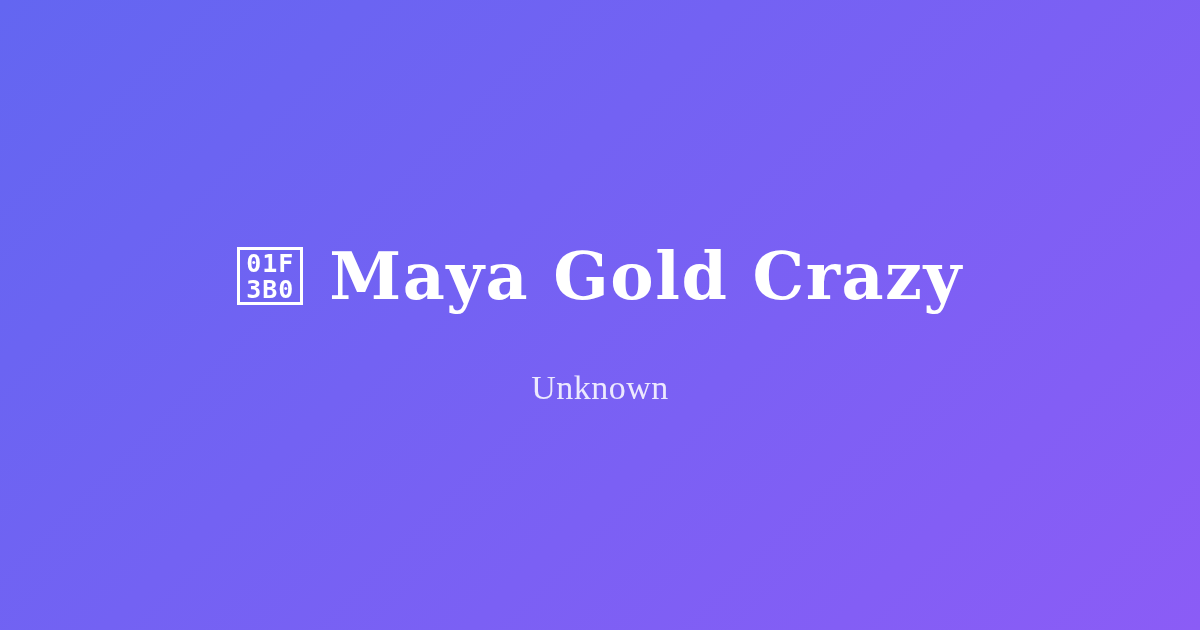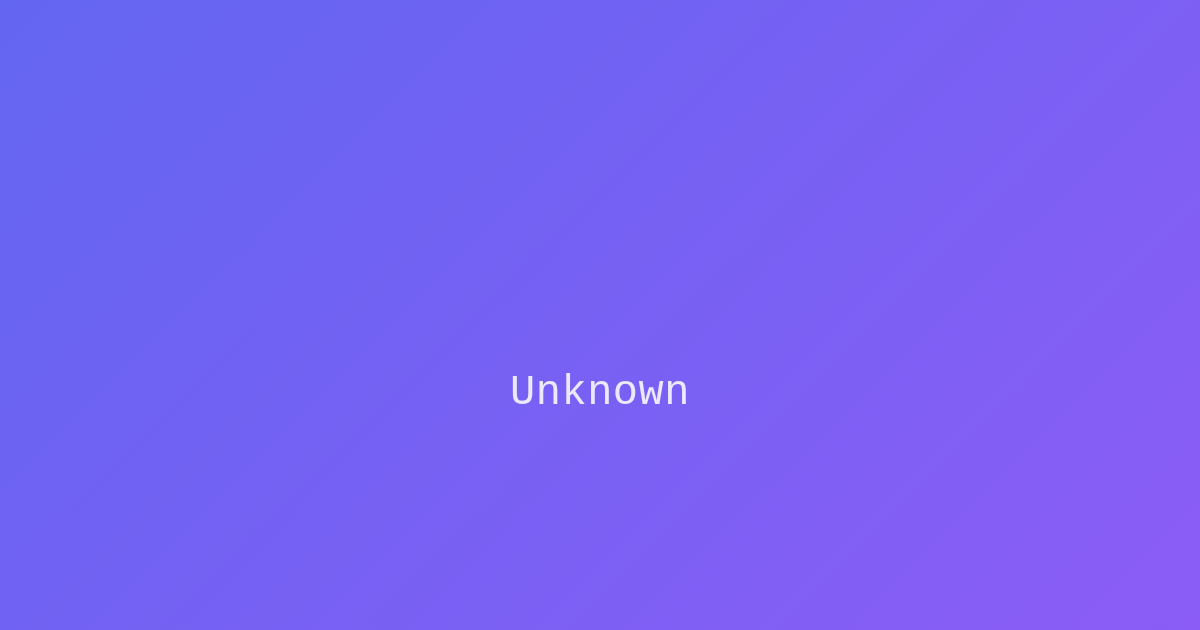--- a/index.html
+++ b/index.html
@@ -69,22 +69,22 @@
     white-space: nowrap;
   }
 
   
   .subtitle {
     position: absolute;
     top: 366px;
     left: 0;
     right: 0;
     text-align: center;
-    font-family: Liberation Mono, monospace;
-    font-size: 42px;
+    font-family: Liberation Serif, serif;
+    font-size: 34px;
     font-weight: 400;
     color: rgba(255, 255, 255, 0.86);
     letter-spacing: 0.5px;
     line-height: 1.3;
   }
 
   
   .meta-line {
     position: absolute;
     top: 528px;
@@ -97,17 +97,24 @@
     color: rgba(255, 255, 255, 0.70);
     letter-spacing: 0.3px;
     line-height: 1.3;
   }
 </style>
 </head>
 <body>
 
 <div class="card">
 
+  <div class="title-row">
+    <div class="tofu-glyph">
+      <span>01F</span>
+      <span>3B0</span>
+    </div>
+    <h1 class="game-title">Maya Gold Crazy</h1>
+  </div>
 
   <div class="subtitle">Unknown</div>
 
 
 </div>
 
 </body></html>

